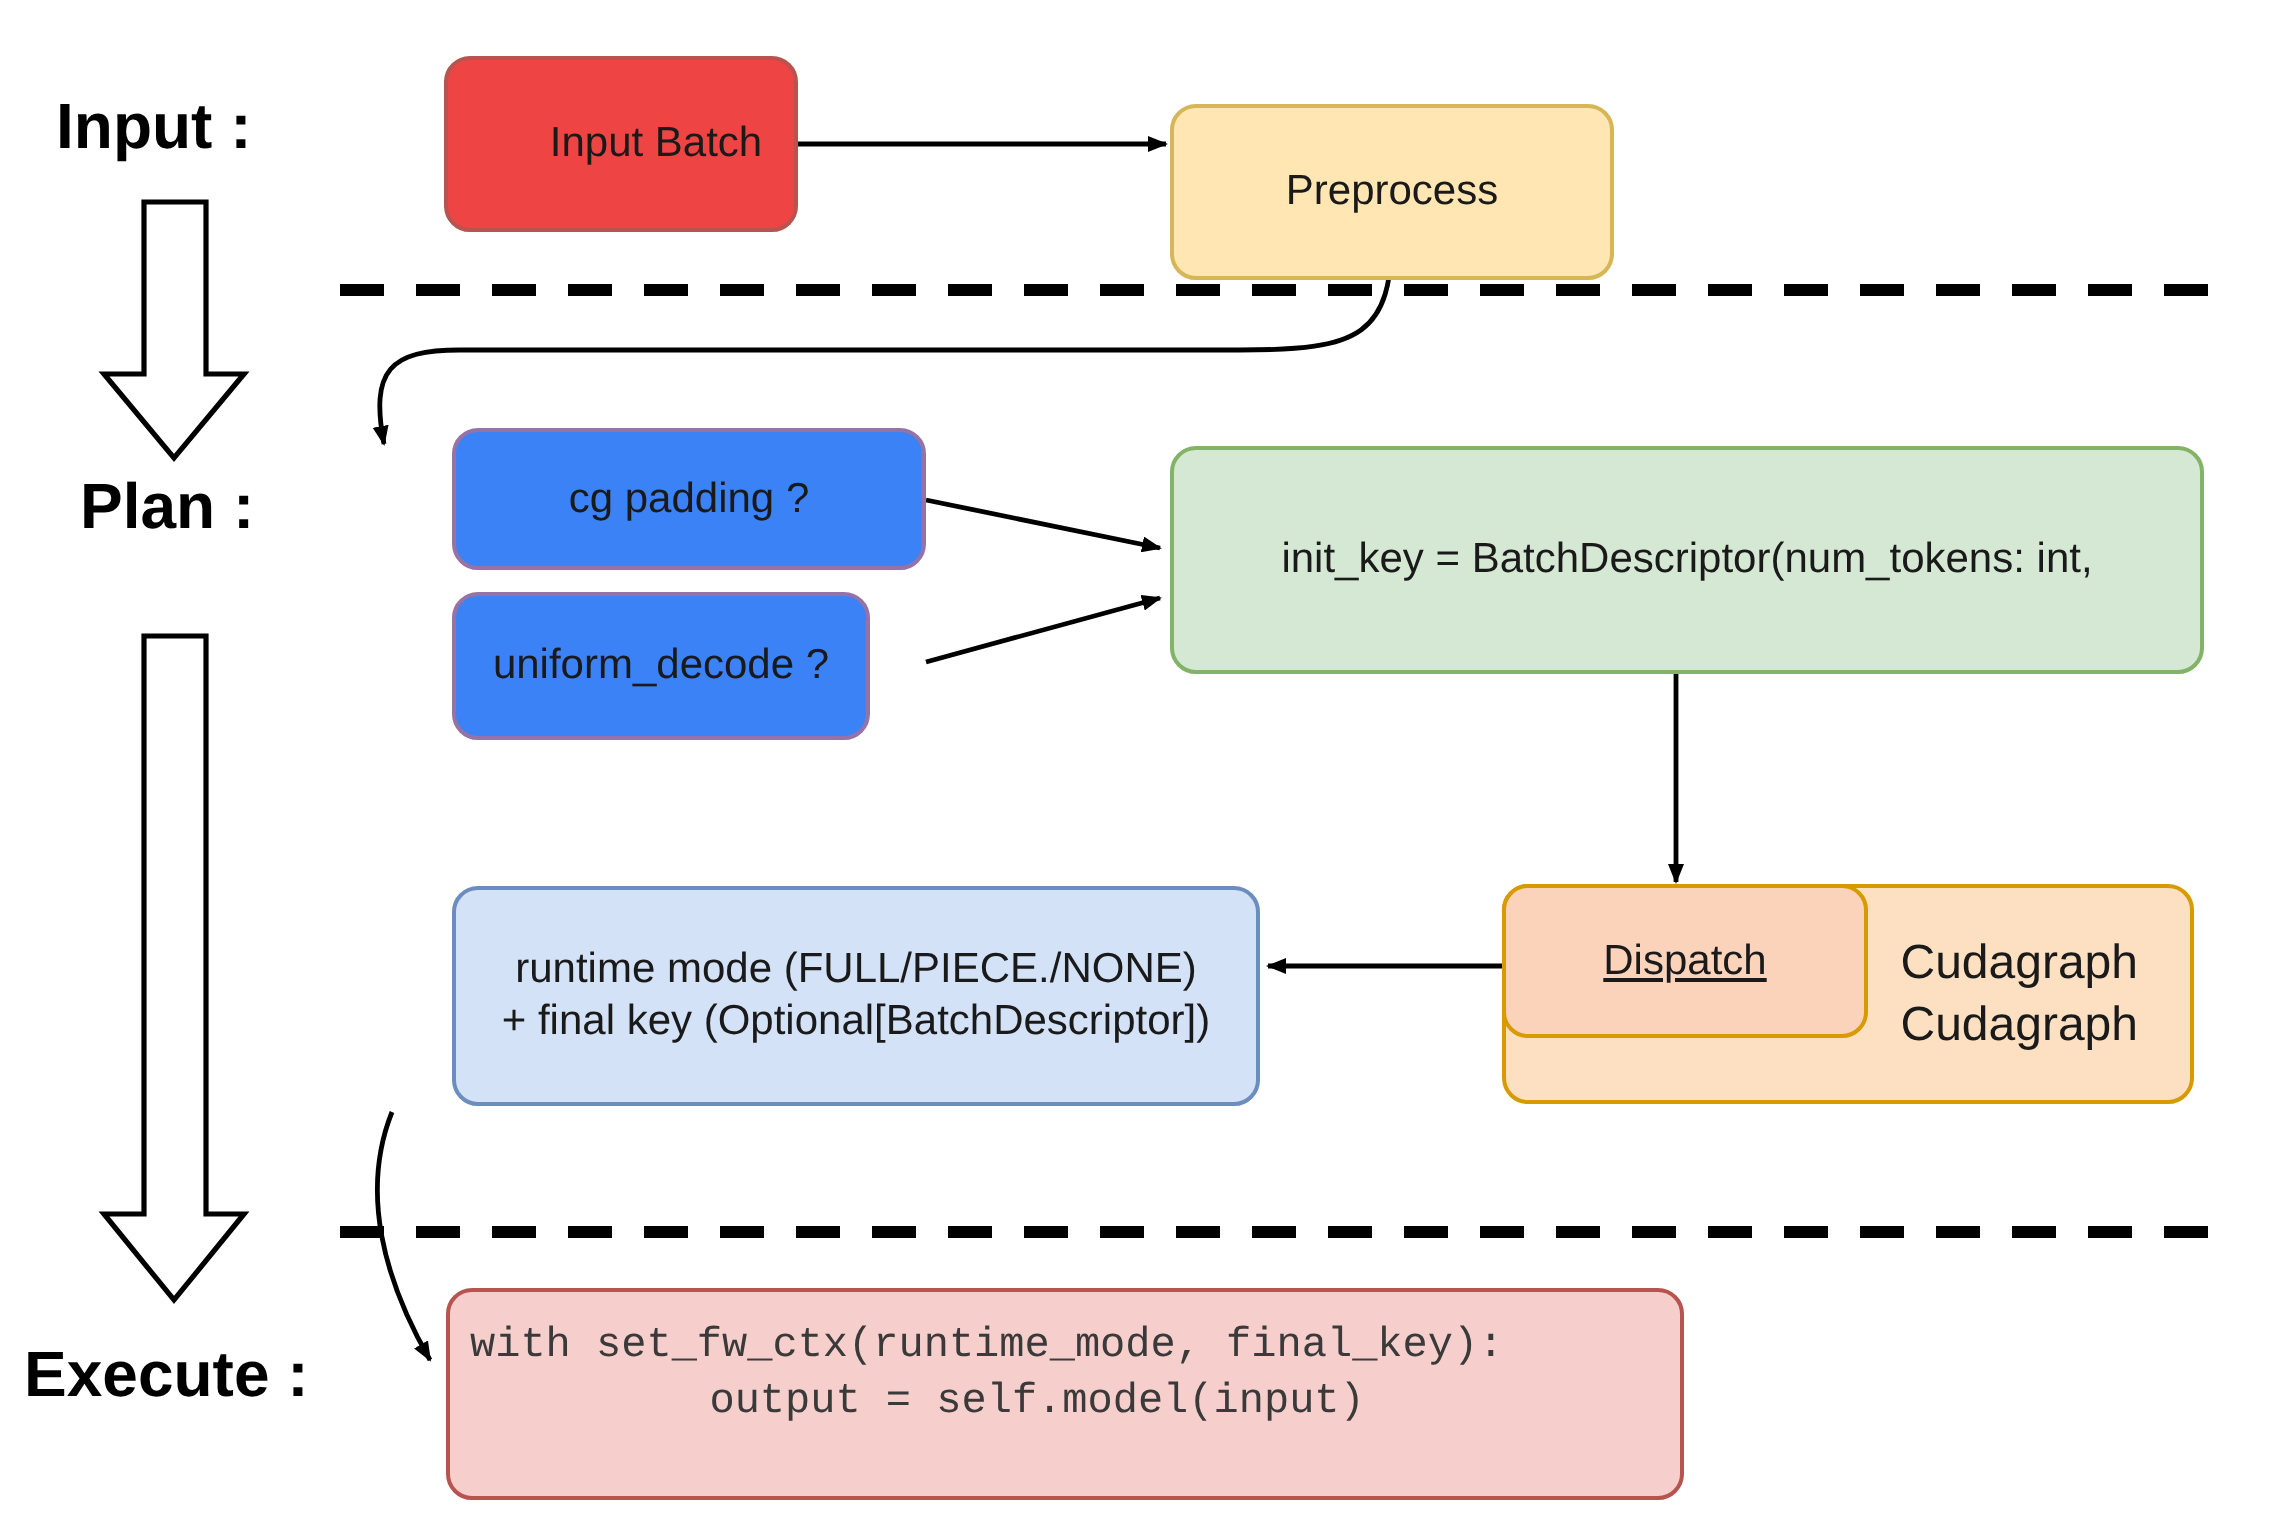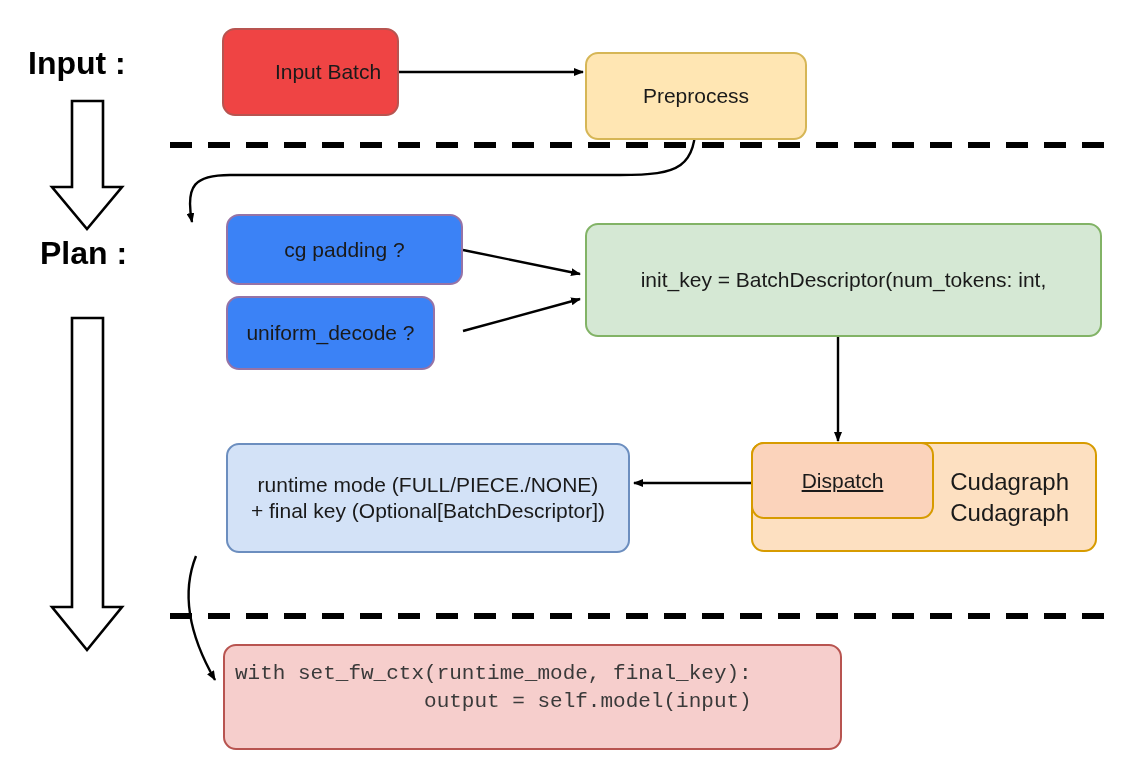--- a/index.html
+++ b/index.html
@@ -81,21 +81,21 @@
     border-color: #d79b00;
   }
   .node-code {
     background: #f6cecc;
     border-color: #b85450;
     font-family: "Liberation Mono", monospace;
     font-size: 21px;
     color: #3a3a3a;
     align-items: flex-start;
     justify-content: flex-start;
-    text-align: right;
+    text-align: center;
     padding: 14px 8px 8px 10px;
     white-space: pre;
     line-height: 1.32;
   }
 </style>
 </head>
 <body>
 
 <div id="canvas">
 
@@ -125,20 +125,21 @@
 
     <path d="M 72 101 L 103 101 L 103 187 L 122 187 L 87 229 L 52 187 L 72 187 Z" fill="#ffffff" stroke="#000000" stroke-width="2.6" stroke-linejoin="miter"></path>
 
     <path d="M 72 318 L 103 318 L 103 607 L 122 607 L 87 650 L 52 607 L 72 607 Z" fill="#ffffff" stroke="#000000" stroke-width="2.6" stroke-linejoin="miter"></path>
   </svg>
 
   <div class="stage-label" style="left:28px; top:45px;">Input :</div>
 
   <div class="stage-label" style="left:40px; top:235px;">Plan :</div>
 
+  <div class="stage-label" style="left:12px; top:669px;">Execute :</div>
 
   <div class="node node-red" style="left:222px; top:28px; width:177px; height:88px;">
     <span>Input Batch</span>
   </div>
 
   <div class="node node-yellow" style="left:585px; top:28px; width:222px; height:88px;margin-top:24px;">
     <span>Preprocess</span>
   </div>
 
   <div class="node node-purple" style="left:226px; top:214px; width:237px; height:71px;">

